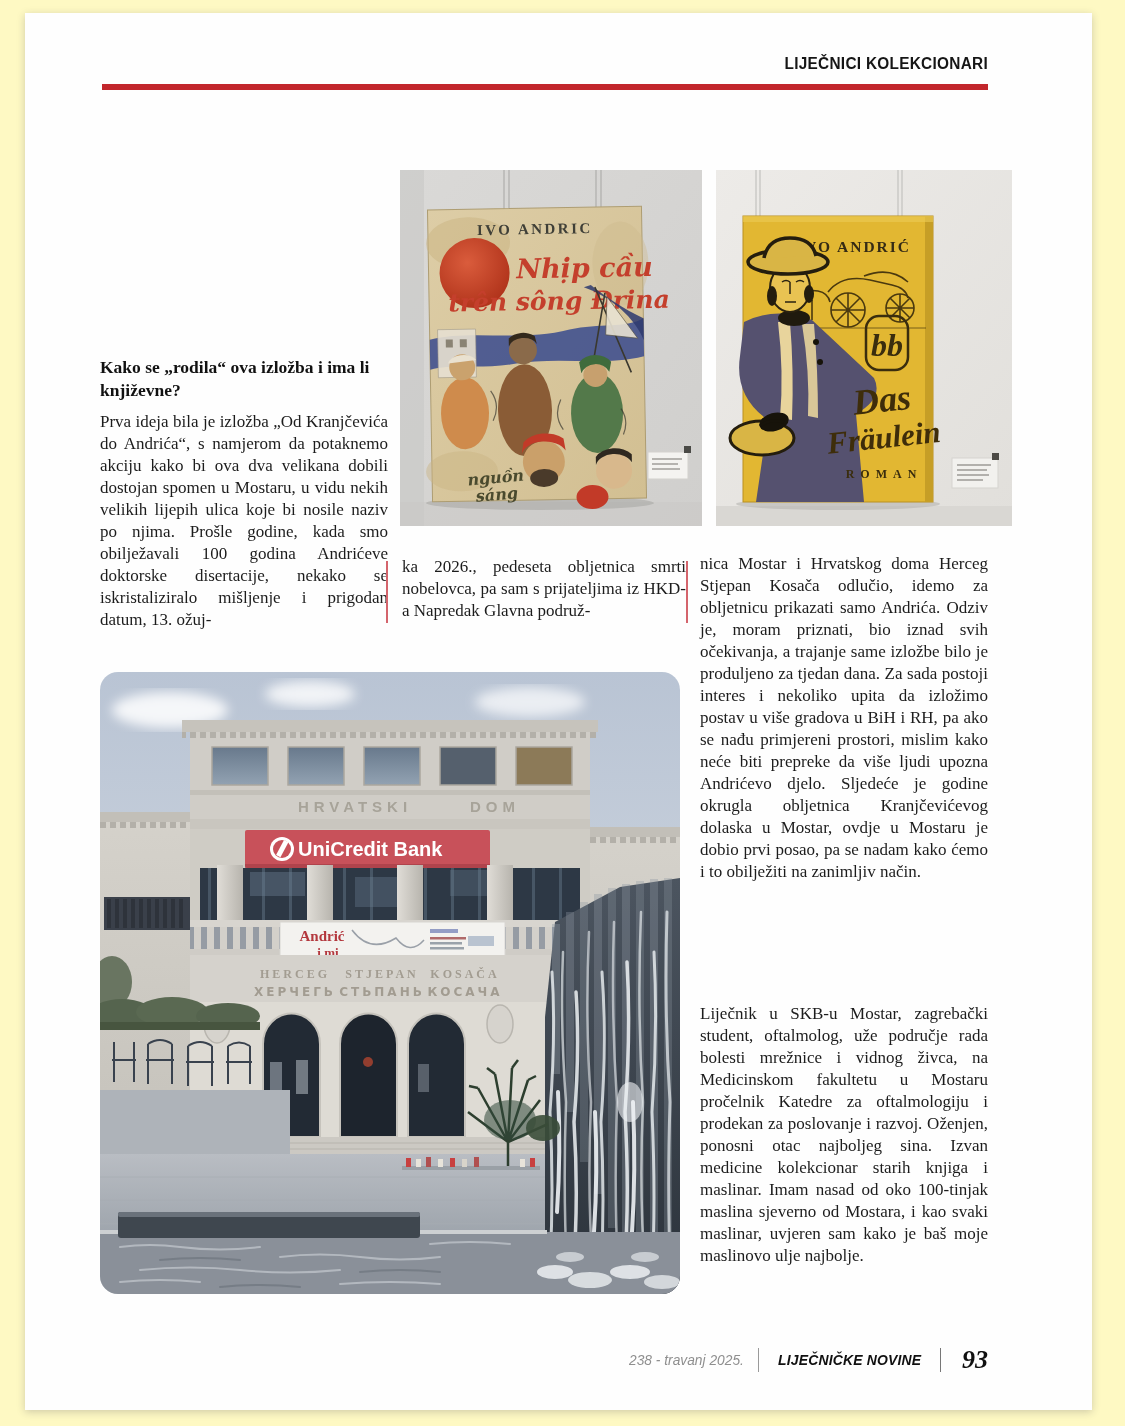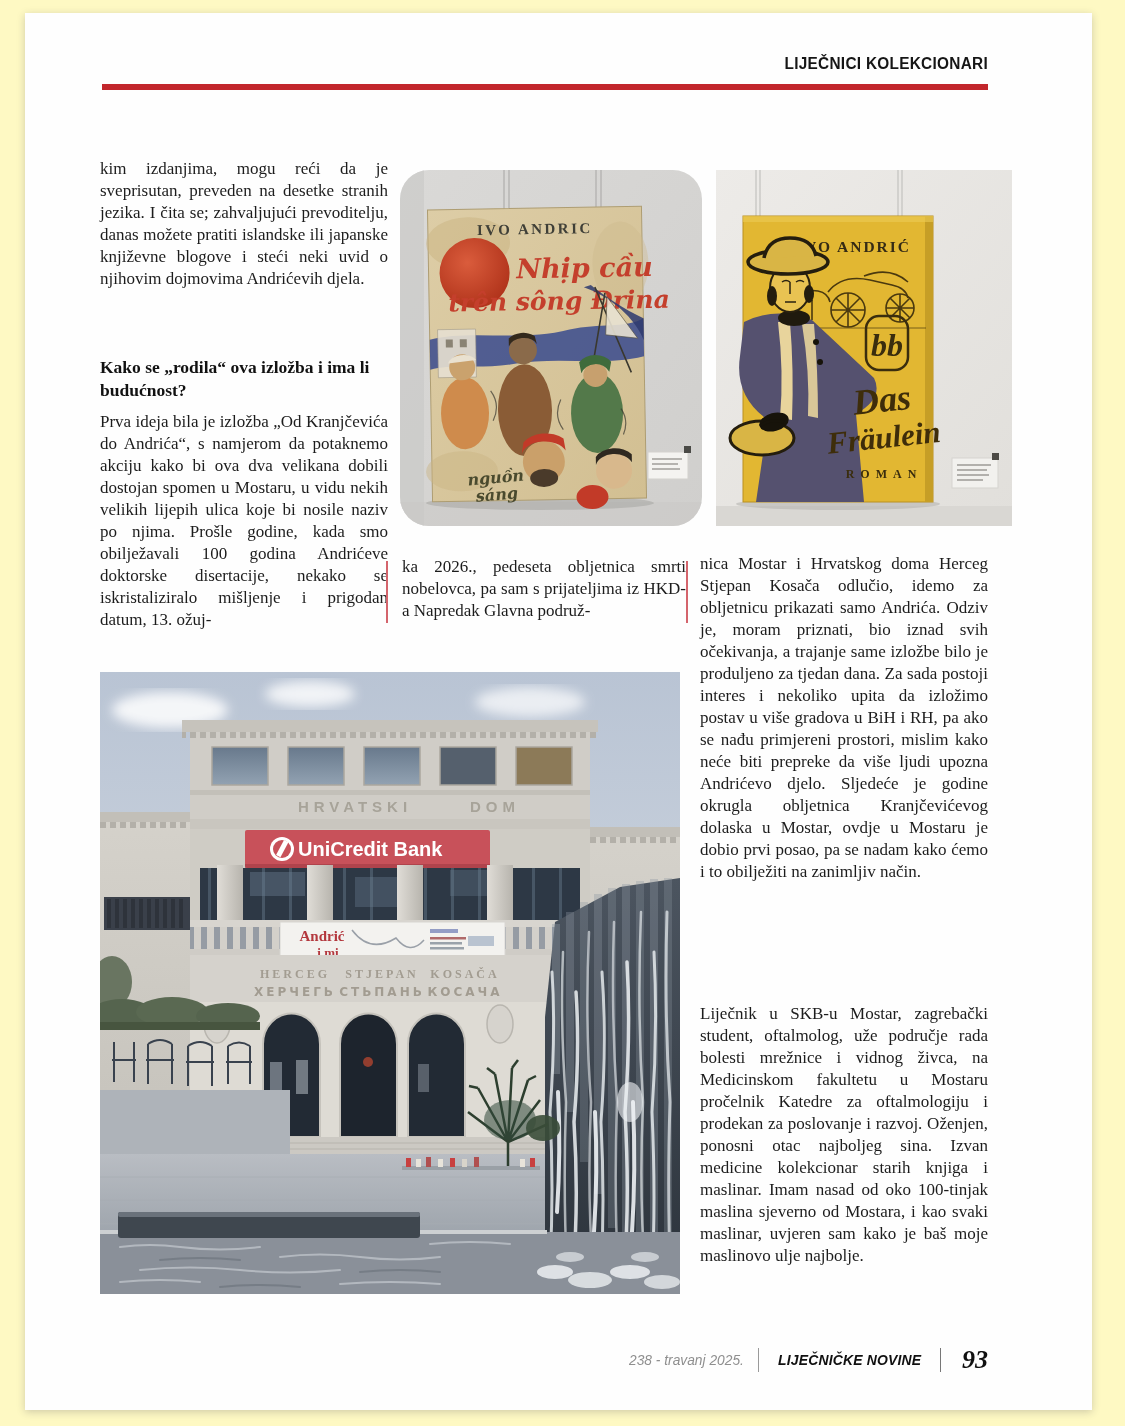--- a/index.html
+++ b/index.html
@@ -28,25 +28,24 @@
 </style>
 </head>
 <body>
 
 <div class="canvas">
   <div class="abs sheet"></div>
 
   <div class="abs kicker">LIJEČNICI KOLEKCIONARI</div>
   <div class="abs rule"></div>
 
-  <div class="abs body-text" style="left:100px;top:158px;width:288px;">kim izdanjima, mogu reći da je sveprisutan, preveden na desetke stranih jezika. I čita se; zahvaljujući prevoditelju, danas možete pratiti islandske ili japanske književne blogove i steći neki uvid o njihovim dojmovima Andrićevih djela.</div>
-  <div class="abs col-head" style="left:100px;top:356px;width:288px;">Kako se „rodila“ ova izložba i ima li budućnost?</div>
+  <div class="abs col-head" style="left:100px;top:356px;width:288px;">Kako se „rodila“ ova izložba i ima li književne?</div>
   <div class="abs body-text" style="left:100px;top:411px;width:288px;">Prva ideja bila je izložba „Od Kranjčevića do Andrića“, s namjerom da potaknemo akciju kako bi ova dva velikana dobili dostojan spomen u Mostaru, u vidu nekih velikih lijepih ulica koje bi nosile naziv po njima. Prošle godine, kada smo obilježavali 100 godina Andrićeve doktorske disertacije, nekako se iskristaliziralo mišljenje i prigodan datum, 13. ožuj-</div>
 
-  <div class="abs photo" style="left:400px;top:170px;width:302px;height:356px;border-radius:29px;">
+  <div class="abs photo" style="left:400px;top:170px;width:302px;height:356px;">
     <svg width="302" height="356" viewBox="0 0 302 356">
       <defs>
         <linearGradient id="wall1" x1="0" y1="0" x2="1" y2="1">
           <stop offset="0" stop-color="#dad9d7"></stop>
             <stop offset="1" stop-color="#d0cfcd"></stop>
         </linearGradient>
         <linearGradient id="cover1" x1="0" y1="0" x2="1" y2="1">
           <stop offset="0" stop-color="#ddcda6"></stop>
             <stop offset="1" stop-color="#d2bf92"></stop>
         </linearGradient>
@@ -178,21 +177,21 @@
     </svg>
   </div>
 
   <div class="abs vrule" style="left:386px;top:561px;"></div>
   <div class="abs body-text" style="left:402px;top:556px;width:284px;">ka 2026., pedeseta obljetnica smrti nobelovca, pa sam s prijateljima iz HKD-a Napredak Glavna podruž-</div>
   <div class="abs vrule" style="left:686px;top:561px;"></div>
 
   <div class="abs body-text" style="left:700px;top:553px;width:288px;">nica Mostar i Hrvatskog doma Herceg Stjepan Kosača odlučio, idemo za obljetnicu prikazati samo Andrića. Odziv je, moram priznati, bio iznad svih očekivanja, a trajanje same izložbe bilo je produljeno za tjedan dana. Za sada postoji interes i nekoliko upita da izložimo postav u više gradova u BiH i RH, pa ako se nađu primjereni prostori, mislim kako neće biti prepreke da više ljudi upozna Andrićevo djelo. Sljedeće je godine okrugla obljetnica Kranjčevićevog dolaska u Mostar, ovdje u Mostaru je dobio prvi posao, pa se nadam kako ćemo i to obilježiti na zanimljiv način.</div>
   <div class="abs body-text" style="left:700px;top:1003px;width:288px;">Liječnik u SKB-u Mostar, zagrebački student, oftalmolog, uže područje rada bolesti mrežnice i vidnog živca, na Medicinskom fakultetu u Mostaru pročelnik Katedre za oftalmologiju i prodekan za poslovanje i razvoj. Oženjen, ponosni otac najboljeg sina. Izvan medicine kolekcionar starih knjiga i maslinar. Imam nasad od oko 100-tinjak maslina sjeverno od Mostara, i kao svaki maslinar, uvjeren sam kako je baš moje maslinovo ulje najbolje.</div>
 
-  <div class="abs photo" style="left:100px;top:672px;width:580px;height:622px;">
+  <div class="abs photo" style="left:100px;top:672px;width:580px;height:622px;border-radius:18px;">
     <svg width="580" height="622" viewBox="0 0 580 622">
       <defs>
         <linearGradient id="sky" x1="0" y1="0" x2="0" y2="1">
           <stop offset="0" stop-color="#b9c4d4"></stop>
             <stop offset="1" stop-color="#dde2e7"></stop>
         </linearGradient>
         <linearGradient id="plaza" x1="0" y1="0" x2="0" y2="1">
           <stop offset="0" stop-color="#b9bdc3"></stop>
             <stop offset="1" stop-color="#99a0a8"></stop>
         </linearGradient>

